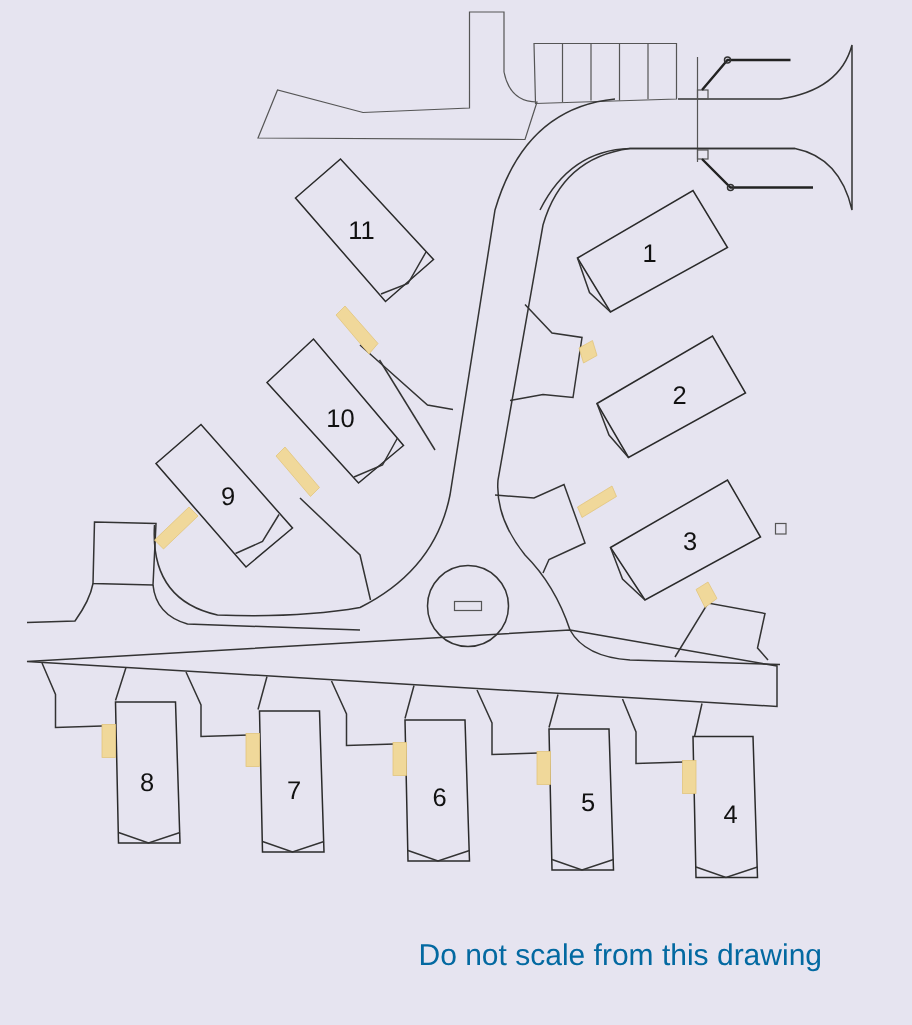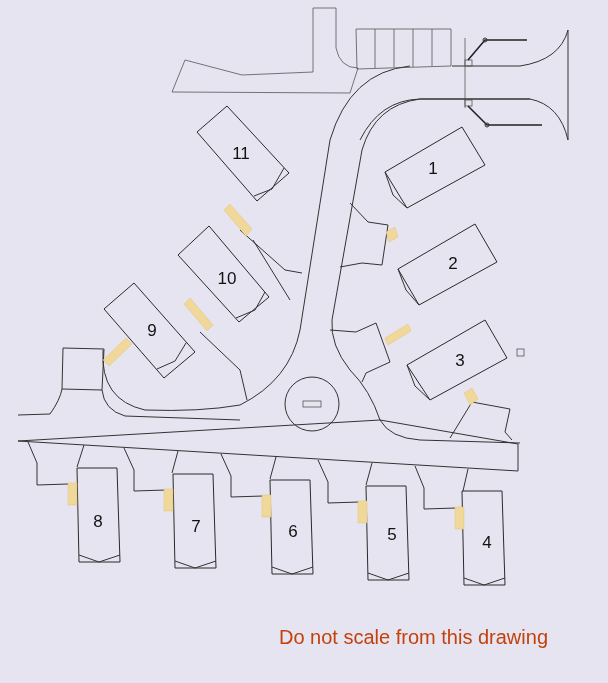--- a/index.html
+++ b/index.html
@@ -10,21 +10,21 @@
   }
   #plan { position: absolute; left: 0; top: 0; width: 608px; height: 683px; }
   .ln { fill: none; stroke: #333; stroke-width: 1; }
   .lnt { fill: none; stroke: #555; stroke-width: 0.8; }
   .lnb { fill: none; stroke: #222; stroke-width: 1.6; }
   .house { fill: #e6e4f0; stroke: #2a2a2a; stroke-width: 1; }
   .pave { fill: #f0d89a; stroke: #e2c378; stroke-width: 0.5; }
   .plotnum { font-family: "Liberation Sans", sans-serif; font-size: 17px; fill: #111; text-anchor: middle; dominant-baseline: middle; }
   .disclaimer {
     position: absolute; left: 279px; top: 626px;
-    font-size: 20px; color: #c2410c; white-space: nowrap;
+    font-size: 20px; color: #0369a1; white-space: nowrap;
   }
 </style>
 </head>
 <body>
 
 <svg id="plan" viewBox="0 0 608 683" xmlns="http://www.w3.org/2000/svg">
 
   <path class="lnt" d="M172 92 L185 60 L242 75 L313 72 L313 8 L336 8 L336 48 Q340 68 358 68 L350 93 L172 92 Z"></path>
 
   <g>

